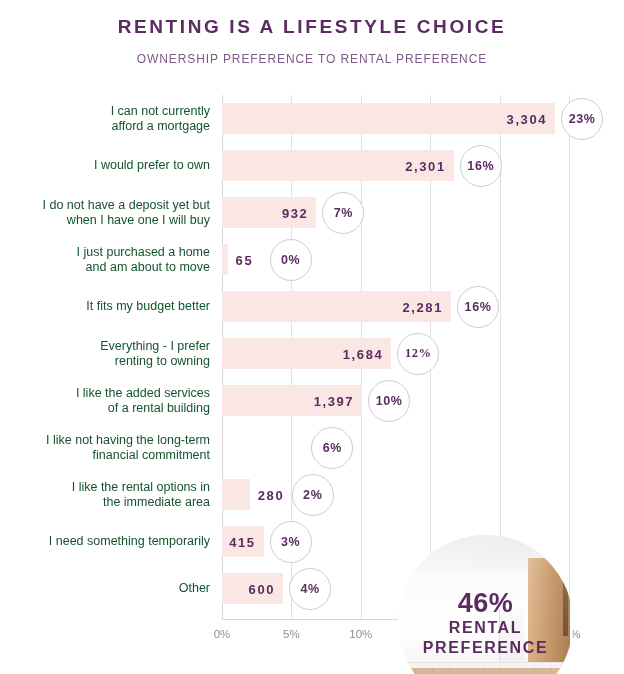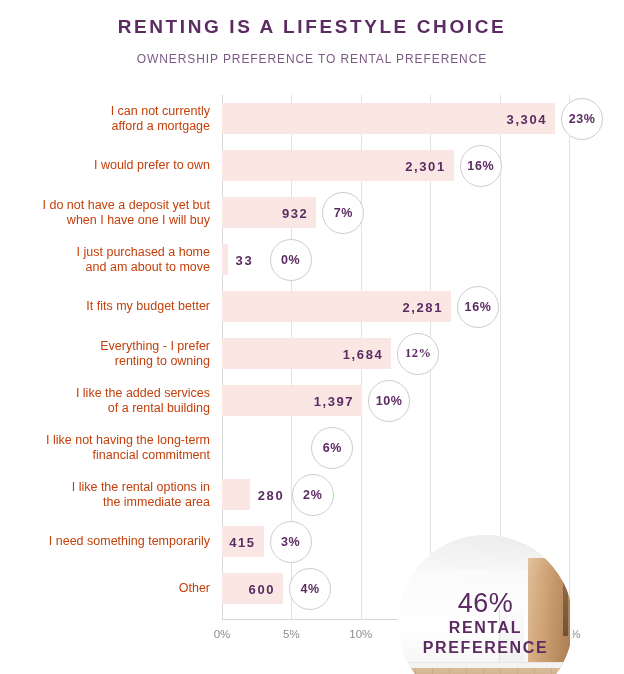--- a/index.html
+++ b/index.html
@@ -86,21 +86,21 @@
     display: flex;
     align-items: center;
   }
   .row-label {
     position: absolute;
     right: 414px; 
     width: 190px;
     text-align: right;
     font-size: 12.5px;
     line-height: 15px;
-    color: #c2410c;
+    color: #14532d;
     white-space: pre-line;
   }
   .bar-wrap {
     position: absolute;
     left: 222px;
     top: 8px;
     height: 31px;
   }
   .bar {
     height: 31px;
@@ -246,21 +246,21 @@
     flex-direction: column;
     align-items: center;
     justify-content: center;
     text-align: center;
     color: #5B2B62;
     z-index: 2;
     padding-top: 2px;
   }
   .medallion-pct {
     font-size: 27px;
-    font-weight: normal;
+    font-weight: bold;
     letter-spacing: 0.5px;
     line-height: 1.05;
   }
   .medallion-line1,
   .medallion-line2 {
     font-size: 16px;
     font-weight: bold;
     letter-spacing: 1.6px;
     line-height: 1.25;
   }
@@ -313,21 +313,21 @@
             <span class="bar-value">932</span>
           </div>
         </div>
         <div class="pct-circle" style="left: 322.384px;">7%</div>
       </div>
       <div class="row">
         <div class="row-label">I just purchased a home
 and am about to move</div>
         <div class="bar-wrap" style="width: 5.552px;">
           <div class="bar" style="width: 5.552px;">
-            <span class="bar-value" style="right: auto; left: 13.552px;">33</span>
+            <span class="bar-value" style="right: auto; left: 13.552px;">65</span>
           </div>
         </div>
         <div class="pct-circle" style="left: 269.552px;">0%</div>
       </div>
       <div class="row">
         <div class="row-label">It fits my budget better</div>
         <div class="bar-wrap" style="width: 229.02px;">
           <div class="bar" style="width: 229.02px;">
             <span class="bar-value">2,281</span>
           </div>

